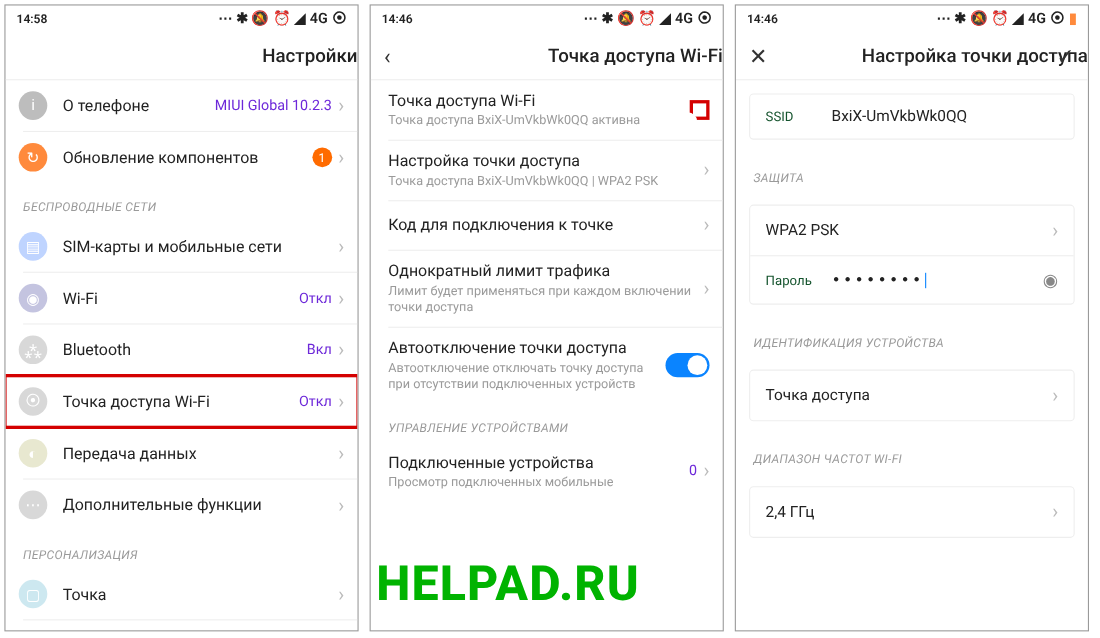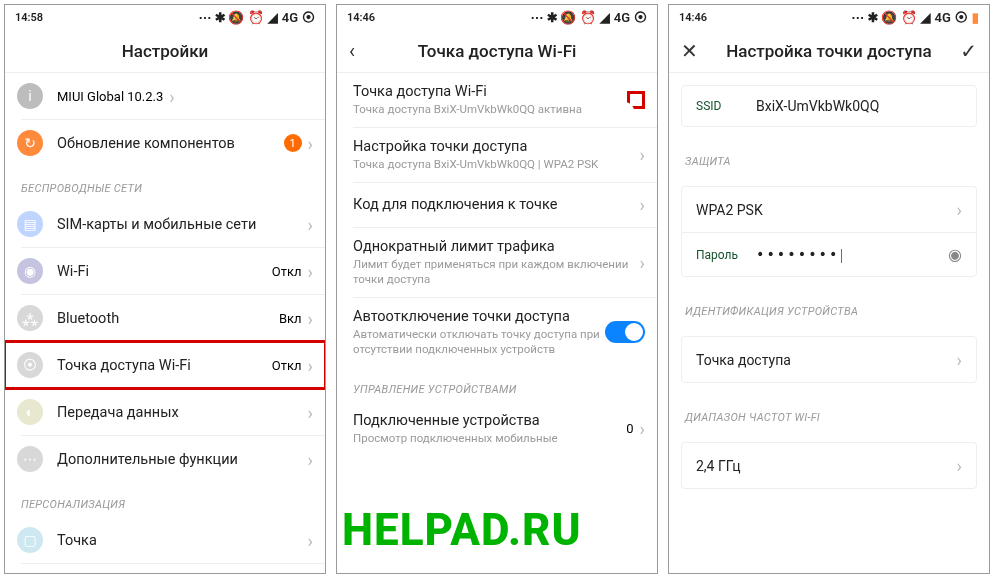--- a/index.html
+++ b/index.html
@@ -1,33 +1,33 @@
 <!DOCTYPE html>
 <html><head>
 <meta charset="utf-8">
 <style>
   * { box-sizing: border-box; margin: 0; padding: 0; font-family: -apple-system, "Segoe UI", Roboto, Arial, sans-serif; }
   body { background: #fff; width: 1000px; height: 580px; overflow: hidden; position: relative; }
   .panes { display: flex; gap: 10px; padding: 4px; }
   .pane { width: 322px; height: 570px; border: 1px solid #9a9a9a; background: #fff; display: flex; flex-direction: column; overflow: hidden; }
   .statusbar { height: 24px; display: flex; align-items: center; justify-content: space-between; padding: 0 10px; font-size: 11px; font-weight: 600; color: #222; }
   .status-icons { display: flex; gap: 4px; align-items: center; font-size: 13px; }
-  .appbar { height: 44px; display: flex; align-items: center; justify-content: center; position: relative; border-bottom: 1px solid #eee; }
+  .appbar { height: 44px; display: flex; align-items: center; justify-content: flex-end; position: relative; border-bottom: 1px solid #eee; }
   .appbar .title { font-size: 17px; font-weight: 500; color: #222; }
   .appbar .left-btn, .appbar .right-btn { position: absolute; top: 0; bottom: 0; display: flex; align-items: center; padding: 0 12px; font-size: 20px; color: #333; }
   .appbar .left-btn { left: 0; }
   .appbar .right-btn { right: 0; }
   .list { flex: 1; overflow: hidden; }
   .section-label { font-size: 11px; color: #9a9a9a; padding: 16px 16px 6px 16px; letter-spacing: 0.3px; font-style: italic; }
   .row { display: flex; align-items: center; padding: 10px 12px 10px 16px; min-height: 44px; position: relative; }
   .row.with-icon { padding-left: 12px; }
   .row .icon { width: 26px; height: 26px; border-radius: 50%; display: flex; align-items: center; justify-content: center; margin-right: 14px; flex: none; font-size: 14px; color: #fff; }
   .row .label { flex: 1; font-size: 14.5px; color: #222; }
   .row .sub { font-size: 11.5px; color: #9a9a9a; margin-top: 2px; line-height: 1.3; }
-  .row .value { font-size: 13px; color: #000000; margin-right: 6px; }
+  .row .value { font-size: 13px; color: #6d28d9; margin-right: 6px; }
   .row .chev { color: #bbb; font-size: 18px; }
   .row .badge { width: 18px; height: 18px; border-radius: 50%; background: #ff6b00; color: #fff; font-size: 11px; display: flex; align-items: center; justify-content: center; margin-right: 6px; }
   .row .col { display: flex; flex-direction: column; flex: 1; }
   .divider { height: 1px; background: #eee; margin-left: 16px; }
   .toggle { width: 40px; height: 22px; border-radius: 11px; background: #0a84ff; position: relative; flex: none; }
   .toggle::after { content: ""; position: absolute; top: 2px; right: 2px; width: 18px; height: 18px; border-radius: 50%; background: #fff; }
   .highlight-red { outline: 3px solid #d40000; outline-offset: -1px; }
   .highlight-toggle { border: 3px solid #d40000; padding: 6px; }
   .card { border: 1px solid #eee; border-radius: 4px; margin: 12px; }
   .card-row { display: flex; align-items: center; padding: 12px 14px; font-size: 14px; }
@@ -55,20 +55,21 @@
           <span>⦿</span>
       </span>
     </div>
     <div class="appbar">
       <span class="title">Настройки</span>
     </div>
     <div class="list">
 
       <div class="row with-icon">
         <span class="icon ic-info">i</span>
+        <span class="label">О телефоне</span>
         <span class="value">MIUI Global 10.2.3</span>
         <span class="chev">›</span>
       </div>
       <div class="divider"></div>
       <div class="row with-icon">
         <span class="icon ic-up">↻</span>
         <span class="label">Обновление компонентов</span>
         <span class="badge">1</span>
         <span class="chev">›</span>
       </div>
@@ -176,21 +177,21 @@
           <span class="label">Однократный лимит трафика</span>
           <span class="sub">Лимит будет применяться при каждом включении точки доступа</span>
         </div>
         <span class="chev">›</span>
       </div>
       <div class="divider"></div>
 
       <div class="row">
         <div class="col">
           <span class="label">Автоотключение точки доступа</span>
-          <span class="sub">Автоматически отключать точку доступа при отсутствии подключенных устройств</span>
+          <span class="sub">Автоотключение отключать точку доступа при отсутствии подключенных устройств</span>
         </div>
         <span class="toggle"></span>
       </div>
 
       <div class="section-label">УПРАВЛЕНИЕ УСТРОЙСТВАМИ</div>
 
       <div class="row">
         <div class="col">
           <span class="label">Подключенные устройства</span>
           <span class="sub">Просмотр подключенных мобильные</span>

